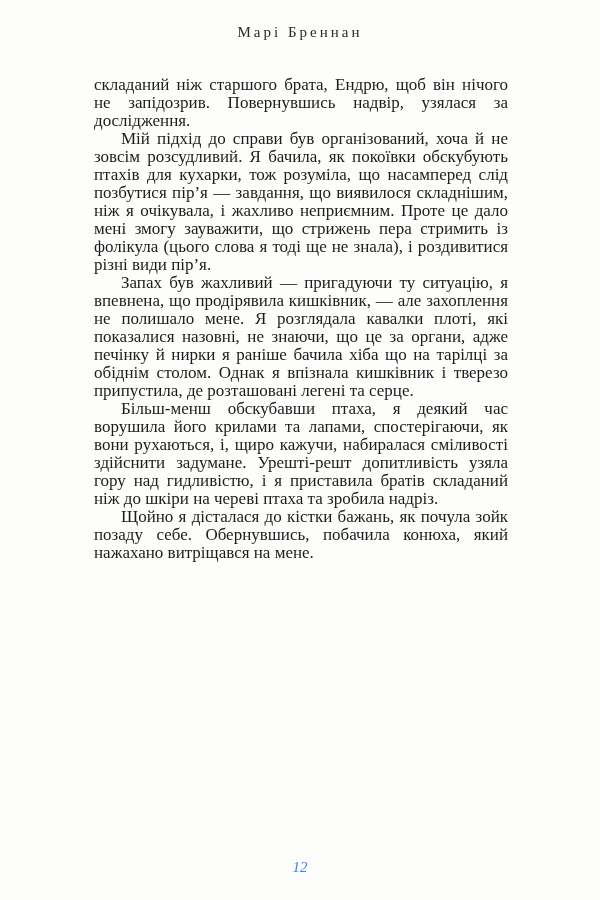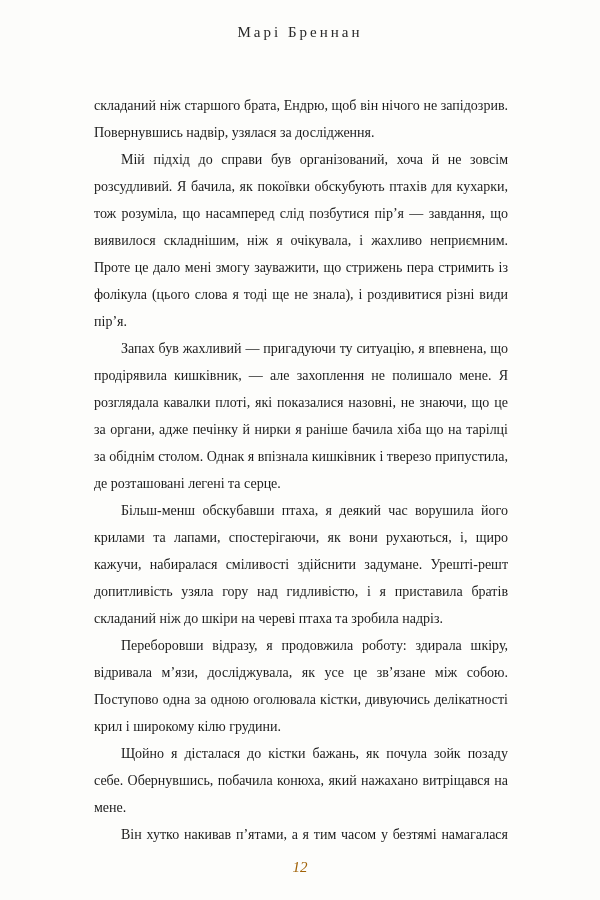--- a/index.html
+++ b/index.html
@@ -29,55 +29,52 @@
     color: #2a2a2a;
   }
   .text-block {
     position: absolute;
     top: 76px;
     left: 64px;
     right: 62px;
     bottom: 52px;
     overflow: hidden;
     text-align: justify;
-    font-size: 14px;
-    line-height: 27px;
+    font-size: 17px;
+    line-height: 18px;
     hyphens: auto;
-    margin-top: 16px;
     -webkit-hyphens: auto;
   }
   .para {
     margin: 0;
     padding: 0;
   }
   .para.indent {
     text-indent: 27px;
     font-family: Liberation Serif, serif;
   }
   .page-number {
     position: absolute;
     bottom: 24px;
     left: 0;
     right: 0;
     text-align: center;
     font-style: italic;
     font-size: 15px;
-    color: #a16207;
+    color: #3b82f6;
   }
 </style>
 </head>
 <body>
 
 <div class="book-page">
   <header class="running-head">Марі Бреннан</header>
 
   <main class="text-block">
       <p class="para">складаний ніж старшого брата, Ендрю, щоб він нічого не запідозрив. Повернувшись надвір, узялася за дослідження.</p>
       <p class="para indent">Мій підхід до справи був організований, хоча й не зовсім розсудливий. Я бачила, як покоївки обскубують птахів для кухарки, тож розуміла, що насамперед слід позбутися пір’я — завдання, що виявилося складнішим, ніж я очікувала, і жахливо неприємним. Проте це дало мені змогу зауважити, що стрижень пера стримить із фолікула (цього слова я тоді ще не знала), і роздивитися різні види пір’я.</p>
       <p class="para indent">Запах був жахливий — пригадуючи ту ситуацію, я впевнена, що продірявила кишківник, — але захоплення не полишало мене. Я розглядала кавалки плоті, які показалися назовні, не знаючи, що це за органи, адже печінку й нирки я раніше бачила хіба що на тарілці за обіднім столом. Однак я впізнала кишківник і тверезо припустила, де розташовані легені та серце.</p>
       <p class="para indent">Більш-менш обскубавши птаха, я деякий час ворушила його крилами та лапами, спостерігаючи, як вони рухаються, і, щиро кажучи, набиралася сміливості здійснити задумане. Урешті-решт допитливість узяла гору над гидливістю, і я приставила братів складаний ніж до шкіри на череві птаха та зробила надріз.</p>
-      <p class="para indent">Переборовши відразу, я продовжила роботу: здирала шкіру, відривала м’язи, досліджувала, як усе це зв’язане між собою. Поступово одна за одною оголювала кістки, дивуючись делікатності крил і широкому кілю грудини.</p>
       <p class="para indent">Щойно я дісталася до кістки бажань, як почула зойк позаду себе. Обернувшись, побачила конюха, який нажахано витріщався на мене.</p>
-      <p class="para indent">Він хутко накивав п’ятами, а я тим часом у безтямі намагалася приховати безлад, накладаючи сіна на розтерзану тушку горлиці. Але так метушилася, що тільки погіршила ситуацію. Коли на місці події з’явилася мама, то побачила</p>
     </main>
 
   <footer class="page-number">12</footer>
 </div>
 
 </body></html>

